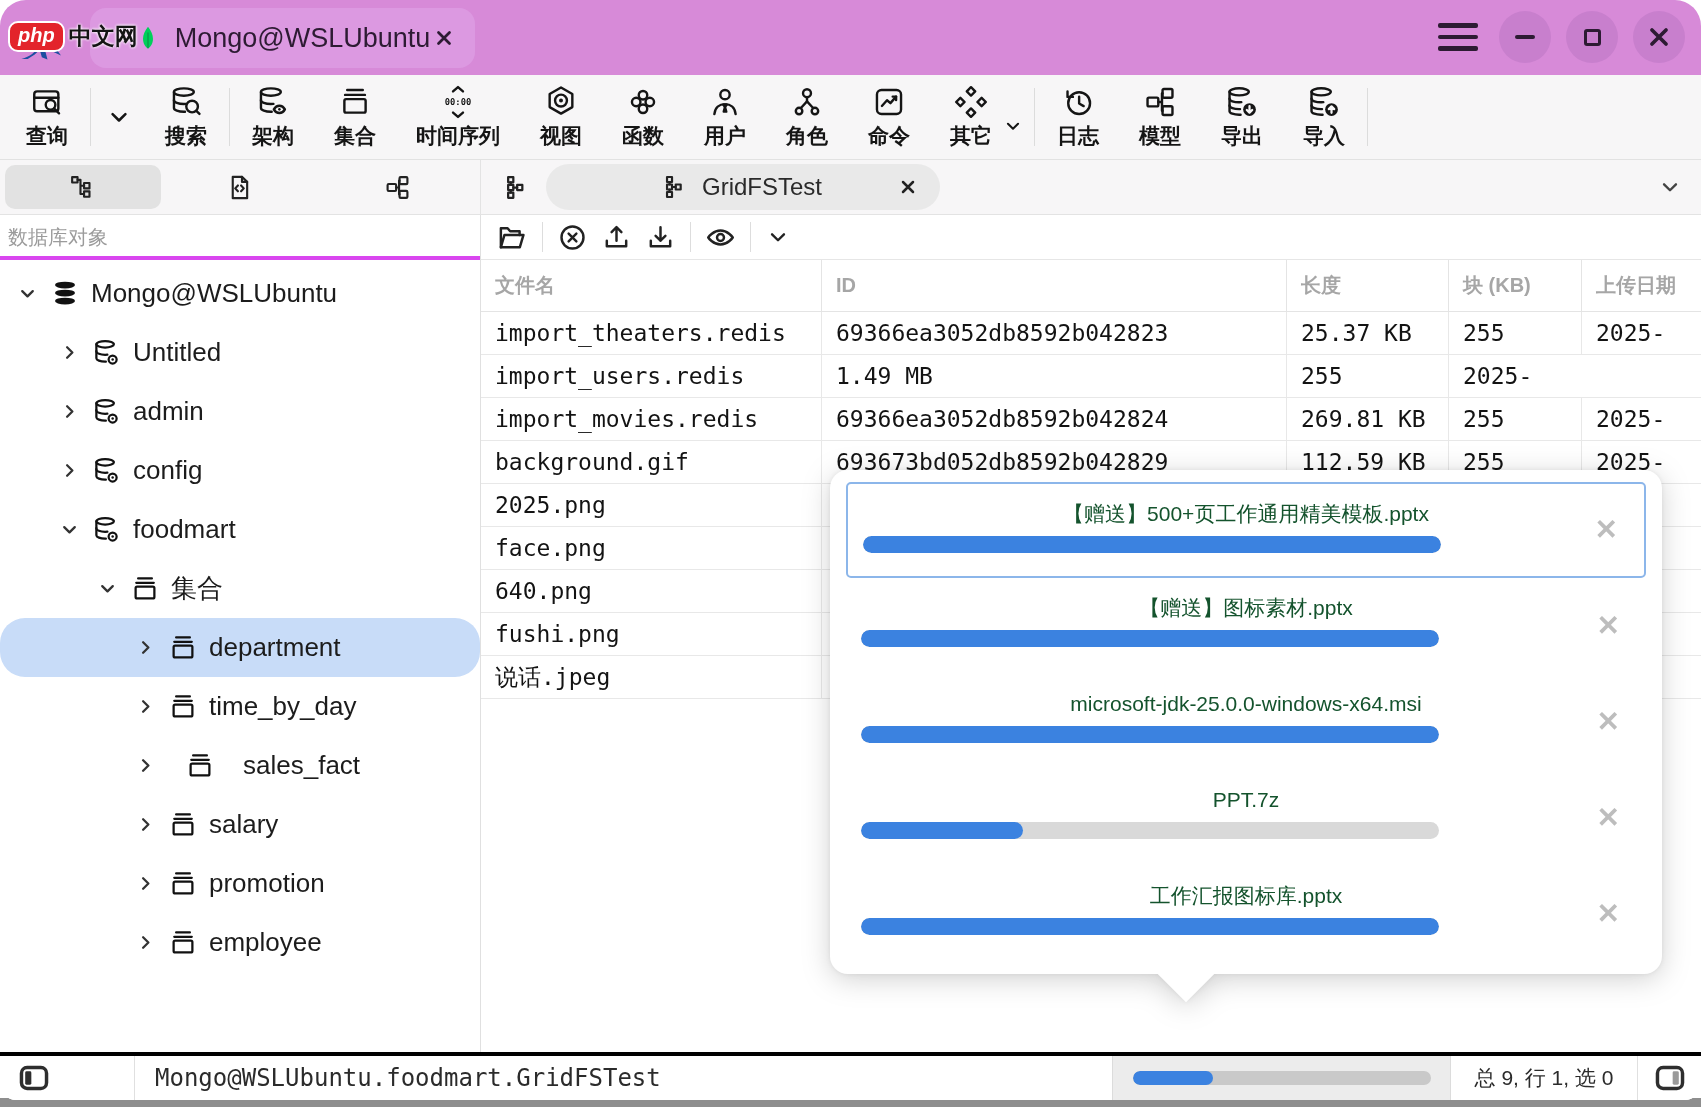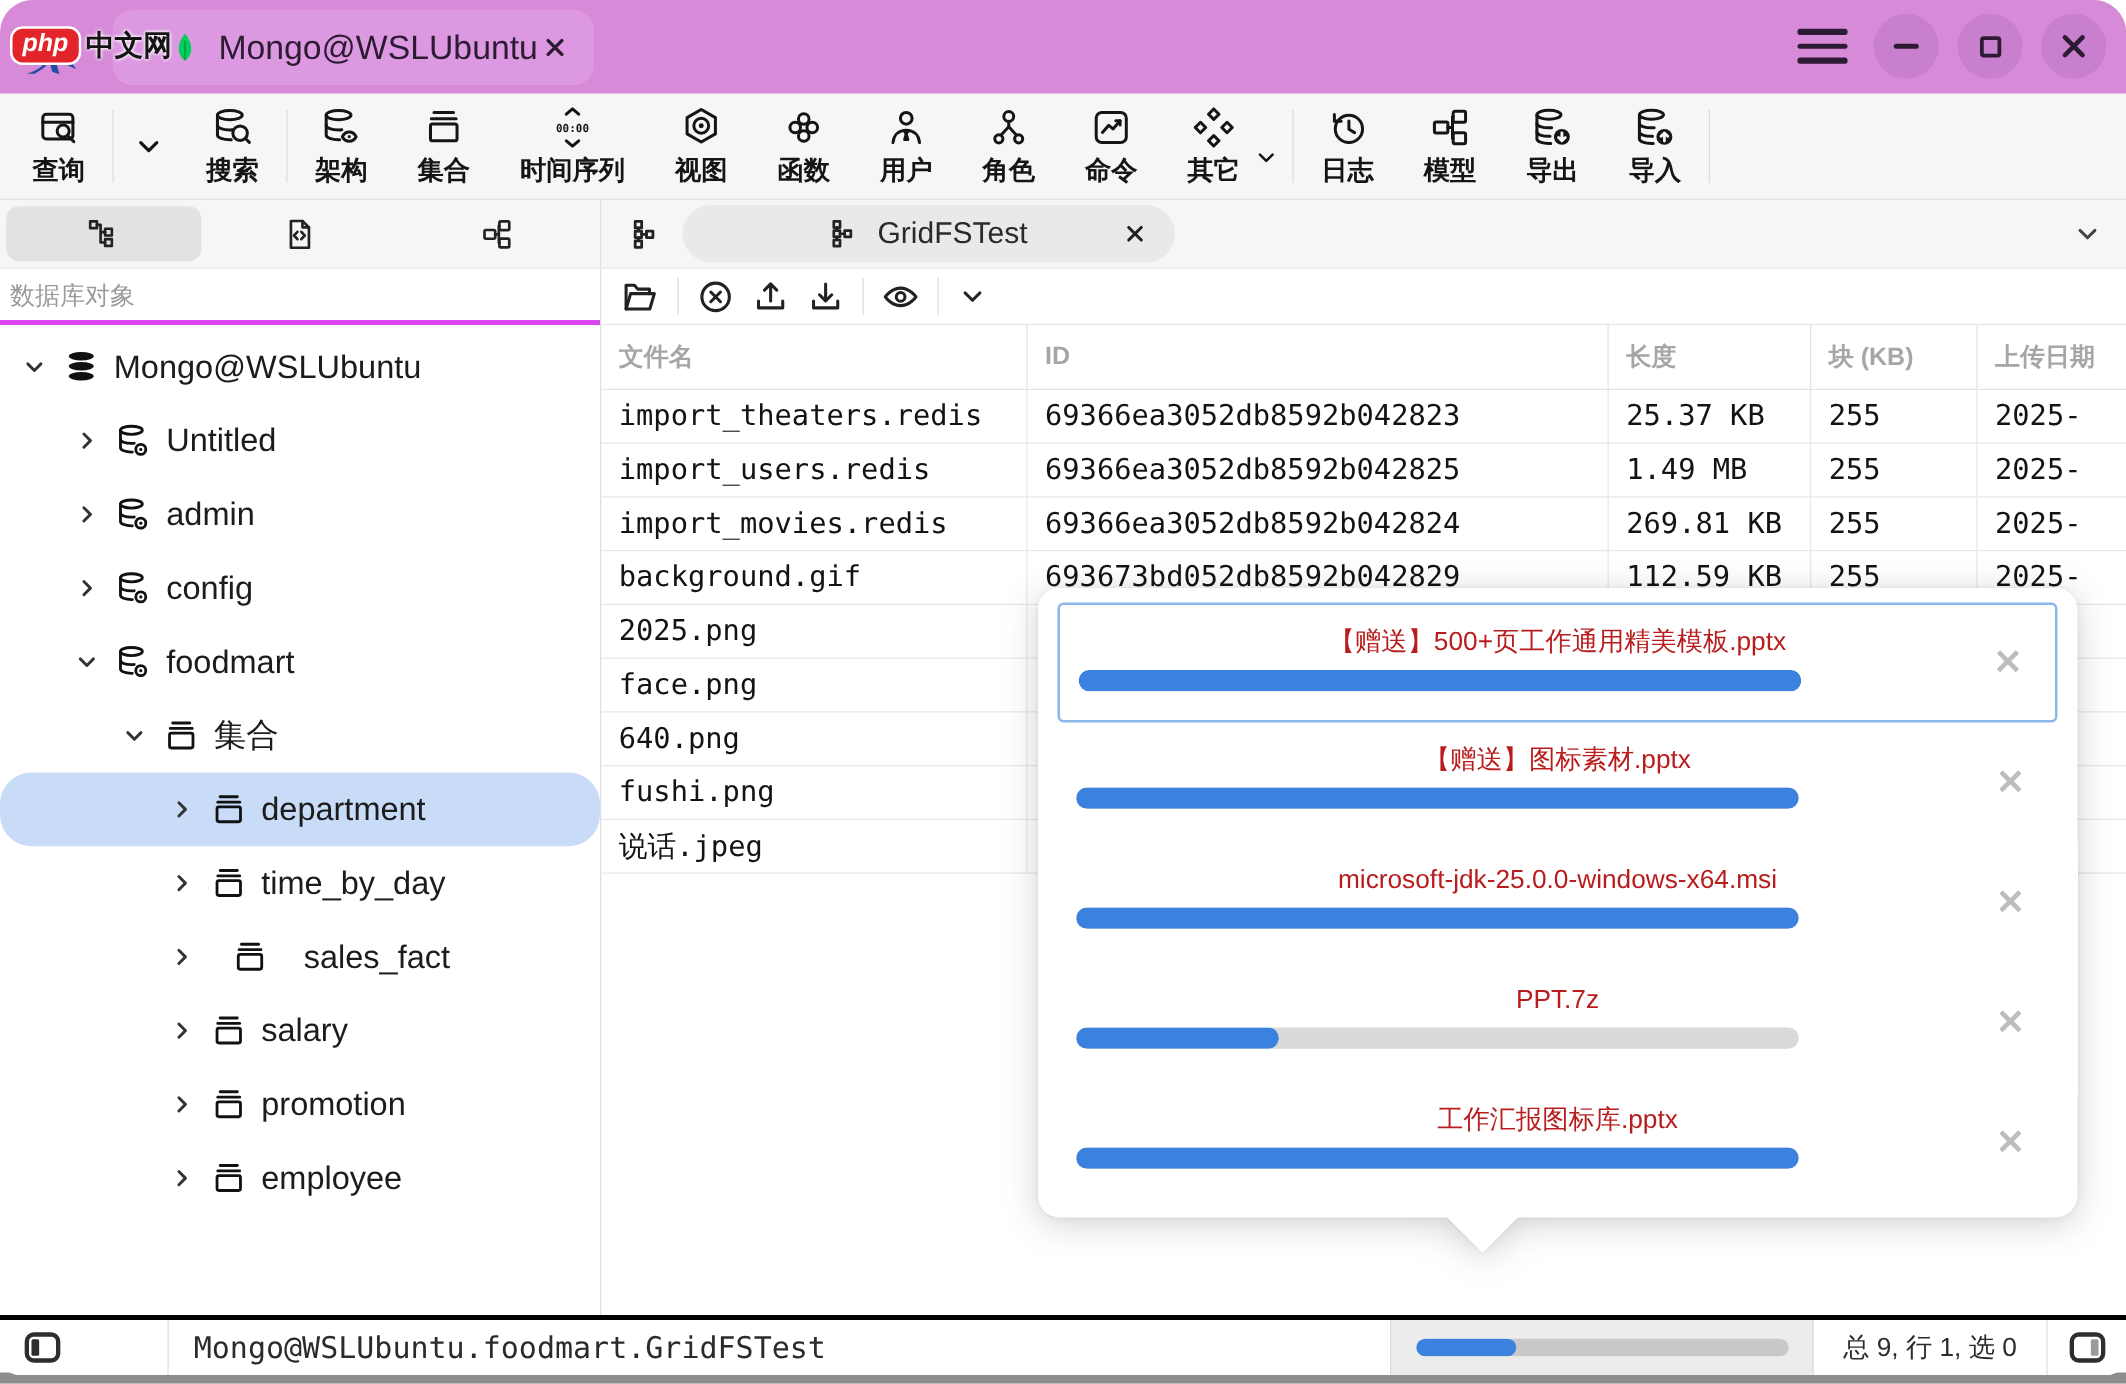--- a/index.html
+++ b/index.html
@@ -105,21 +105,21 @@
 
   
   .popup-wrap { position:absolute; left:830px; top:470px; width:832px; z-index:10;
                 filter:drop-shadow(0 5px 14px rgba(0,0,0,0.18)) drop-shadow(0 0 2px rgba(0,0,0,0.07)); }
   .popup-body { background:#fff; border-radius:18px; padding:12px 16px; position:relative; }
   .popup-tail { position:absolute; left:336px; top:484px; width:40px; height:40px; background:#fff;
                 transform:rotate(45deg); z-index:-1; }
   .up-box { border:2px solid #8cb6ea; border-radius:5px; }
   .up-item { height:96px; position:relative; padding:14px 10px 0 10px; }
   .up-box .up-item { height:92px; }
-  .up-name { text-align:center; color:#b91c1c; font-size:21px; height:32px; line-height:32px;
+  .up-name { text-align:center; color:#14532d; font-size:21px; height:32px; line-height:32px;
              white-space:nowrap; overflow:hidden; }
   .up-bar { margin:6px 0 0 5px; width:578px; height:17px; border-radius:9px; background:#d9d9d9; overflow:hidden; }
   .up-fill { height:100%; background:#3b82e0; border-radius:9px; }
   .up-close { position:absolute; right:26px; top:50%; transform:translateY(-50%); color:#bdbdbd;
               font-size:28px; font-weight:bold; line-height:1; background:none; border:none; cursor:pointer;
               font-family:"Liberation Sans",sans-serif; }
   .ic { flex:none; display:block; }
 </style>
 </head>
 <body>
@@ -630,21 +630,20 @@
             </div>
             <div class="t-row">
               <div>import_theaters.redis</div>
               <div>69366ea3052db8592b042823</div>
               <div>25.37 KB</div>
               <div>255</div>
               <div>2025-</div>
             </div>
             <div class="t-row">
               <div>import_users.redis</div>
-              <div>69366ea3052db8592b042825</div>
               <div>1.49 MB</div>
               <div>255</div>
               <div>2025-</div>
             </div>
             <div class="t-row">
               <div>import_movies.redis</div>
               <div>69366ea3052db8592b042824</div>
               <div>269.81 KB</div>
               <div>255</div>
               <div>2025-</div>

